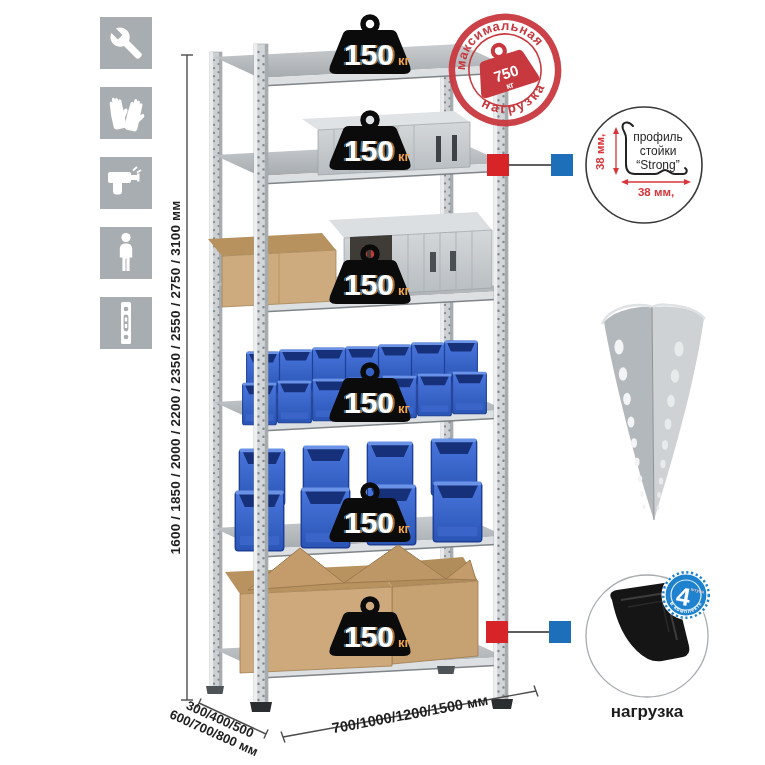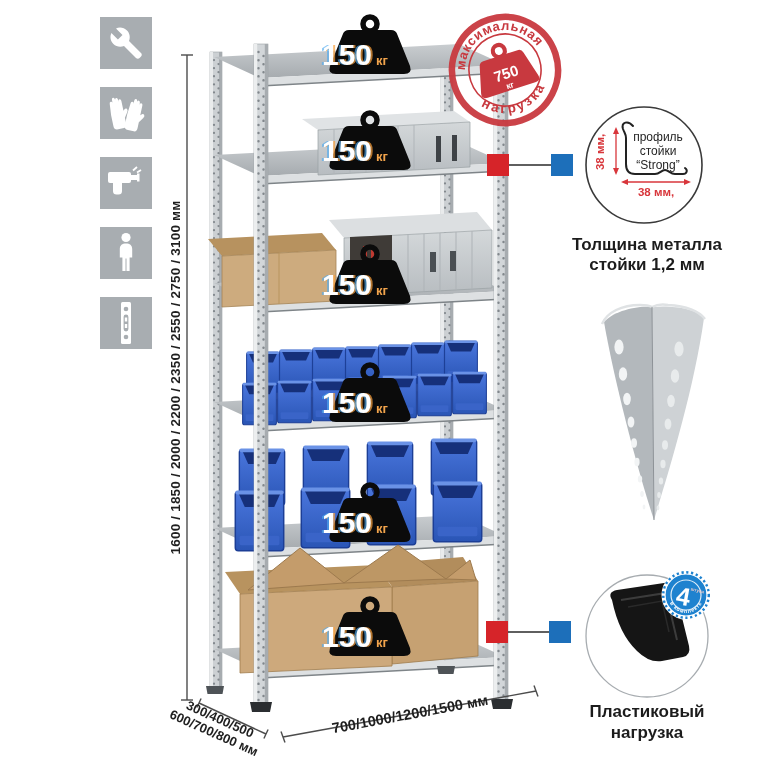--- a/index.html
+++ b/index.html
@@ -18,22 +18,22 @@
   .heights-label { left:-124px; top:369px; width:600px; height:17px; text-align:center;
     font-size:13.5px; transform:rotate(-90deg); letter-spacing:.2px; }
   .depth-label { left:148px; top:711px; width:138px; text-align:center; font-size:13px;
     line-height:15px; transform:rotate(24deg); }
   .width-label { left:288px; top:706px; width:244px; text-align:center; font-size:14.5px;
     transform:rotate(-10.5deg); }
 
   
   .weight-badge { position:absolute; width:96px; height:66px; }
   .weight-badge svg { position:absolute; left:0; top:0; }
-  .weight-badge .label { position:absolute; left:0; right:0; top:23px; height:36px;
-    display:flex; align-items:baseline; }
+  .weight-badge .label { position:absolute; left:14px; right:0; top:23px; height:36px;
+    display:flex; justify-content:center; align-items:baseline; }
   .weight-badge .val { font-size:30px; font-weight:bold; color:#ffffff; line-height:36px;
     text-shadow:-2px 0 0 rgba(80,170,240,.65), 2px 0 0 rgba(250,160,60,.7); }
   .weight-badge .unit { font-size:13px; font-weight:bold; color:#f2a44c; margin-left:4px; }
 
   
   .caption { position:absolute; width:180px; text-align:center; color:#1c1c1c;
     font-size:17px; font-weight:bold; line-height:20px; }
   .cap-profile { left:557px; top:235px; }
   .cap-foot { left:557px; top:701px; line-height:21px; }
 </style>
@@ -424,22 +424,17 @@
     <svg width="96" height="66" viewBox="0 0 96 66">
         <circle cx="48" cy="10" r="7" fill="none" stroke="#0b0b0b" stroke-width="5.5"></circle>
         <path d="M27,16 L69,16 Q74,16 75.5,21 L88,52 Q90.5,60 82,60 L14,60 Q5.5,60 8,52 L20.5,21 Q22,16 27,16 Z" fill="#0b0b0b"></path>
       </svg>
     <div class="label">
         <span class="val">150</span>
         <span class="unit">кг</span>
       </div>
   </div>
 
-  <div class="caption cap-profile">
-    <div>Толщина металла</div>
-    <div>стойки 1,2 мм</div>
-  </div>
   <div class="caption cap-foot">
-    <div>Пластиковый</div>
     <div>нагрузка</div>
   </div>
 
 </div>
 
 </body></html>

